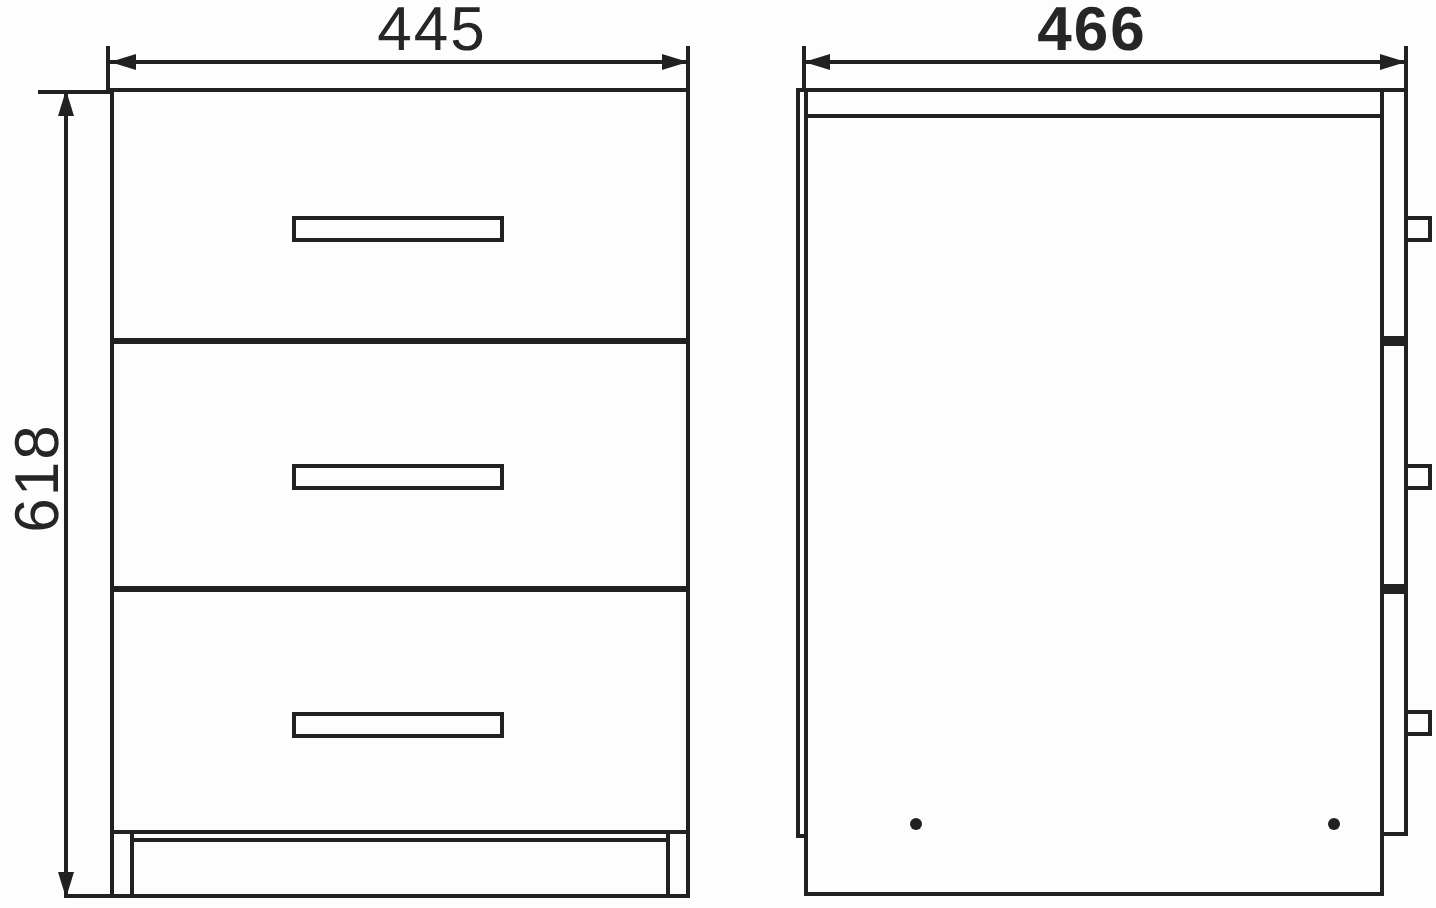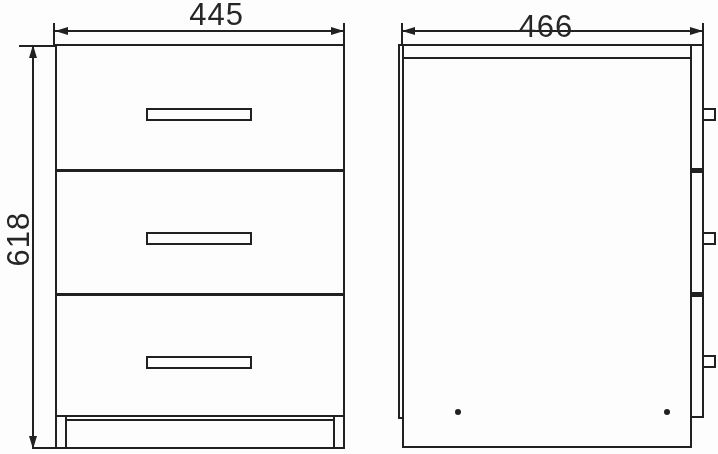--- a/index.html
+++ b/index.html
@@ -20,21 +20,21 @@
   .fv-handle{position:absolute;left:146px;width:106px;height:13px;border:2px solid #212121;box-sizing:border-box;background:#fdfdfd;}
   #fv-h1{top:108px;} #fv-h2{top:232px;} #fv-h3{top:356px;}
   #fv-foot-l{left:55px;top:415px;width:12px;height:34px;}
   #fv-foot-r{left:333px;top:415px;width:12px;height:34px;}
   #fv-plinth{left:66px;top:419px;width:268px;height:2px;}
   #fv-floor{left:32px;top:447px;width:313px;height:2px;}
   
   #w-ext-l{left:53px;top:23px;width:2px;height:22px;}
   #w-ext-r{left:343px;top:23px;width:2px;height:22px;}
   #w-dim{left:55px;top:30px;width:289px;height:2px;}
-  #w-label{left:144px;top:0px;width:100px;height:30px;text-align:right;}
+  #w-label{left:166px;top:0px;width:100px;height:30px;}
   
   #h-dim{left:32px;top:45px;width:2px;height:404px;}
   #h-ext-t{left:19px;top:45px;width:37px;height:2px;}
   #h-label{left:-21px;top:224px;width:80px;height:30px;transform:rotate(-90deg);}
   
   .arr{position:absolute;width:0;height:0;}
   .arr.left {border-top:4px solid transparent;border-bottom:4px solid transparent;border-right:13px solid #212121;}
   .arr.right{border-top:4px solid transparent;border-bottom:4px solid transparent;border-left:13px solid #212121;}
   .arr.up   {border-left:4px solid transparent;border-right:4px solid transparent;border-bottom:13px solid #212121;}
   .arr.down {border-left:4px solid transparent;border-right:4px solid transparent;border-top:13px solid #212121;}
@@ -52,21 +52,21 @@
   #sv-sdiv1{left:691px;top:168px;width:12px;height:5px;}
   #sv-sdiv2{left:691px;top:292px;width:12px;height:5px;}
   .sv-tab{position:absolute;left:702px;width:14px;height:13px;border:2px solid #212121;box-sizing:border-box;background:#fdfdfd;}
   #sv-t1{top:108px;} #sv-t2{top:232px;} #sv-t3{top:355px;}
   .dot{position:absolute;width:6px;height:6px;border-radius:50%;background:#212121;}
   #sv-dot-l{left:455px;top:409px;} #sv-dot-r{left:664px;top:409px;}
   
   #d-ext-l{left:401px;top:23px;width:2px;height:22px;}
   #d-ext-r{left:702px;top:23px;width:2px;height:22px;}
   #d-dim{left:402px;top:30px;width:301px;height:2px;}
-  #d-label{left:496px;top:12px;width:100px;height:30px;}
+  #d-label{left:496px;top:0px;width:100px;height:30px;font-weight:bold;}
 </style>
 </head>
 <body>
 
 <div id="canvas">
 
   <div>
     <div class="box" id="fv-outline"></div>
     <div class="ln" id="fv-div1"></div>
     <div class="ln" id="fv-div2"></div>

